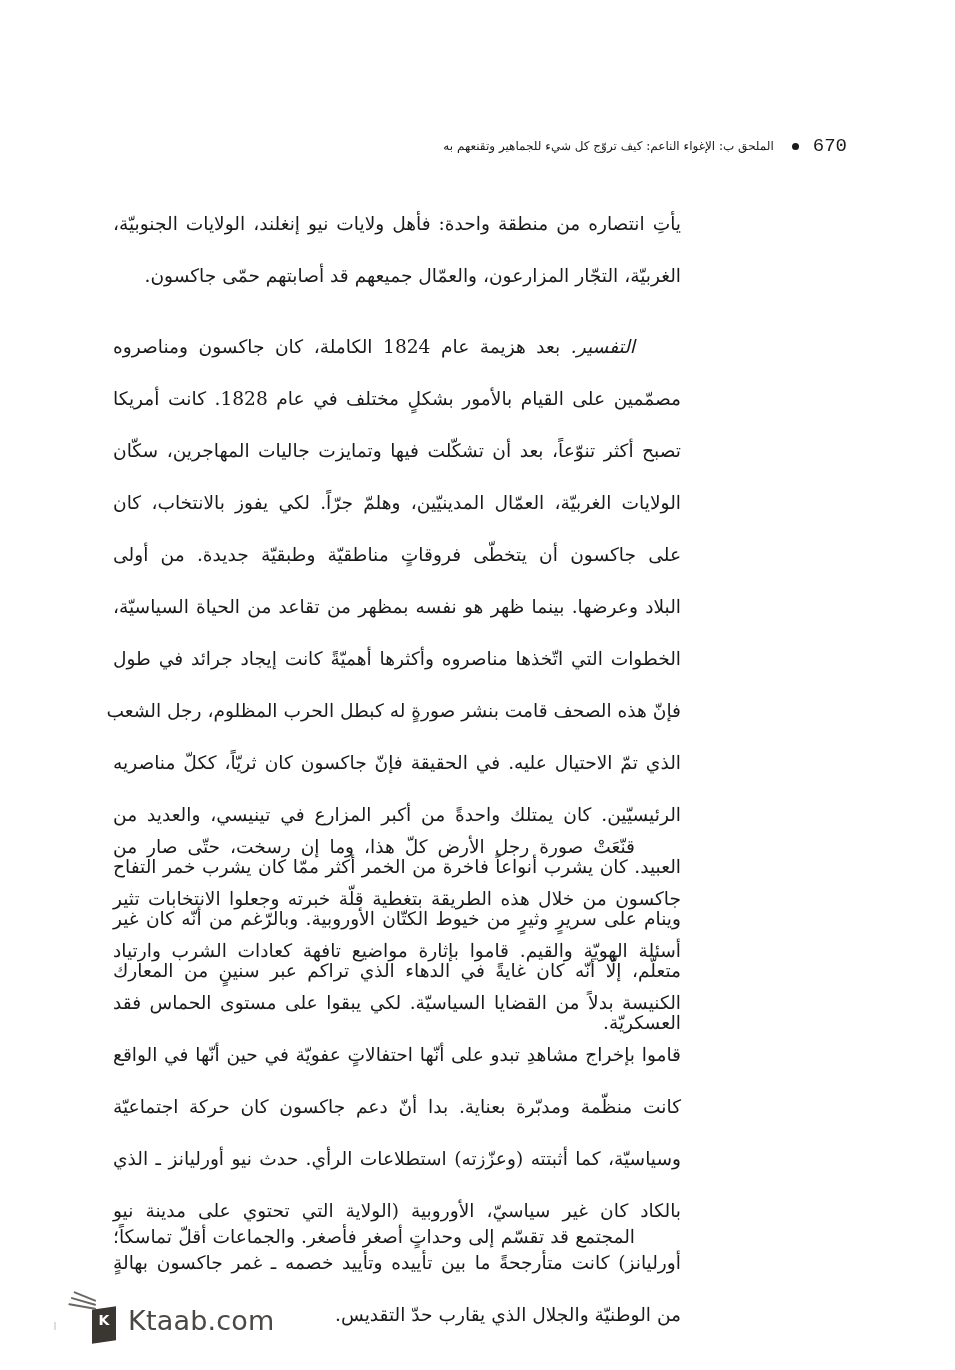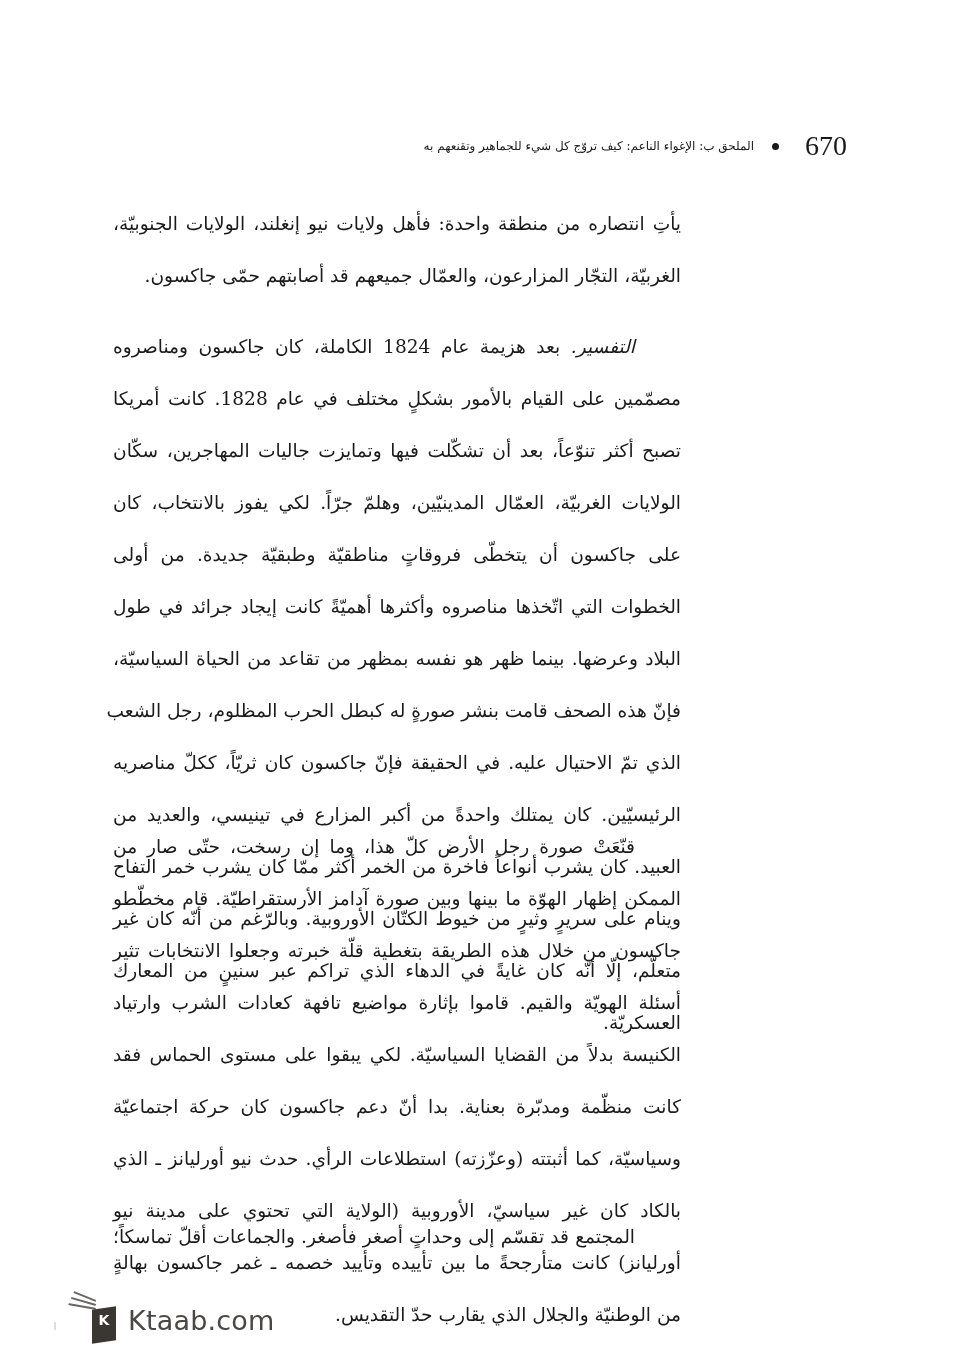--- a/index.html
+++ b/index.html
@@ -23,23 +23,23 @@
     height: 36px;
     direction: rtl;
     display: flex;
     align-items: center;
     justify-content: flex-start;
     font-size: 19px;
     white-space: nowrap;
   }
   .page-number {
     direction: ltr;
-    font-family: Liberation Serif, serif;
-    font-size: 28px;
-    margin-left: 12px;
+    font-family: Liberation Mono, monospace;
+    font-size: 19px;
+    margin-left: 0;
   }
   .header-bullet {
     display: inline-block;
     width: 7px;
     height: 7px;
     border-radius: 50%;
     background: #1a1a1a;
     margin: 0 14px 0 18px;
   }
   .header-title {
@@ -145,37 +145,37 @@
   <span class="line">يأتِ انتصاره من منطقة واحدة: فأهل ولايات نيو إنغلند، الولايات الجنوبيّة،</span>
   <span class="line last">الغربيّة، التجّار المزارعون، والعمّال جميعهم قد أصابتهم حمّى جاكسون.</span>
 </div>
 
 <div class="body-text para2">
   <span class="line indent"><span class="italic-term">التفسير.</span><span> بعد هزيمة عام 1824 الكاملة، كان جاكسون ومناصروه</span></span>
   <span class="line">مصمّمين على القيام بالأمور بشكلٍ مختلف في عام 1828. كانت أمريكا</span>
   <span class="line">تصبح أكثر تنوّعاً، بعد أن تشكّلت فيها وتمايزت جاليات المهاجرين، سكّان</span>
   <span class="line">الولايات الغربيّة، العمّال المدينيّين، وهلمّ جرّاً. لكي يفوز بالانتخاب، كان</span>
   <span class="line">على جاكسون أن يتخطّى فروقاتٍ مناطقيّة وطبقيّة جديدة. من أولى</span>
+  <span class="line">البلاد وعرضها. بينما ظهر هو نفسه بمظهر من تقاعد من الحياة السياسيّة،</span>
   <span class="line">الخطوات التي اتّخذها مناصروه وأكثرها أهميّةً كانت إيجاد جرائد في طول</span>
-  <span class="line">البلاد وعرضها. بينما ظهر هو نفسه بمظهر من تقاعد من الحياة السياسيّة،</span>
   <span class="line">فإنّ هذه الصحف قامت بنشر صورةٍ له كبطل الحرب المظلوم، رجل الشعب</span>
   <span class="line">الذي تمّ الاحتيال عليه. في الحقيقة فإنّ جاكسون كان ثريّاً، ككلّ مناصريه</span>
   <span class="line">الرئيسيّين. كان يمتلك واحدةً من أكبر المزارع في تينيسي، والعديد من</span>
   <span class="line">العبيد. كان يشرب أنواعاً فاخرة من الخمر أكثر ممّا كان يشرب خمر التفاح</span>
   <span class="line">وينام على سريرٍ وثيرٍ من خيوط الكتّان الأوروبية. وبالرّغم من أنّه كان غير</span>
   <span class="line">متعلّم، إلّا أنّه كان غايةً في الدهاء الذي تراكم عبر سنينٍ من المعارك</span>
   <span class="line last">العسكريّة.</span>
 </div>
 
 <div class="body-text para3">
   <span class="line indent">قنّعَتْ صورة رجل الأرض كلّ هذا، وما إن رسخت، حتّى صار من</span>
-  <span class="line">الممكن إظهار الهوّة ما بينها وبين صورة آدامز الأرستقراطيّة. قام مخطّطو</span>
   <span class="line">جاكسون من خلال هذه الطريقة بتغطية قلّة خبرته وجعلوا الانتخابات تثير</span>
   <span class="line">أسئلة الهويّة والقيم. قاموا بإثارة مواضيع تافهة كعادات الشرب وارتياد</span>
   <span class="line">الكنيسة بدلاً من القضايا السياسيّة. لكي يبقوا على مستوى الحماس فقد</span>
+  <span class="line">قاموا بإخراج مشاهدِ تبدو على أنّها احتفالاتٍ عفويّة في حين أنّها في الواقع</span>
   <span class="line">كانت منظّمة ومدبّرة بعناية. بدا أنّ دعم جاكسون كان حركة اجتماعيّة</span>
   <span class="line">وسياسيّة، كما أثبتته (وعزّزته) استطلاعات الرأي. حدث نيو أورليانز ـ الذي</span>
   <span class="line">بالكاد كان غير سياسيّ، الأوروبية (الولاية التي تحتوي على مدينة نيو</span>
   <span class="line">أورليانز) كانت متأرجحةً ما بين تأييده وتأييد خصمه ـ غمر جاكسون بهالةٍ</span>
   <span class="line last">من الوطنيّة والجلال الذي يقارب حدّ التقديس.</span>
 </div>
 
 <div class="body-text para4">
   <span class="line indent">المجتمع قد تقسّم إلى وحداتٍ أصغر فأصغر. والجماعات أقلّ تماسكاً؛</span>
 </div>

